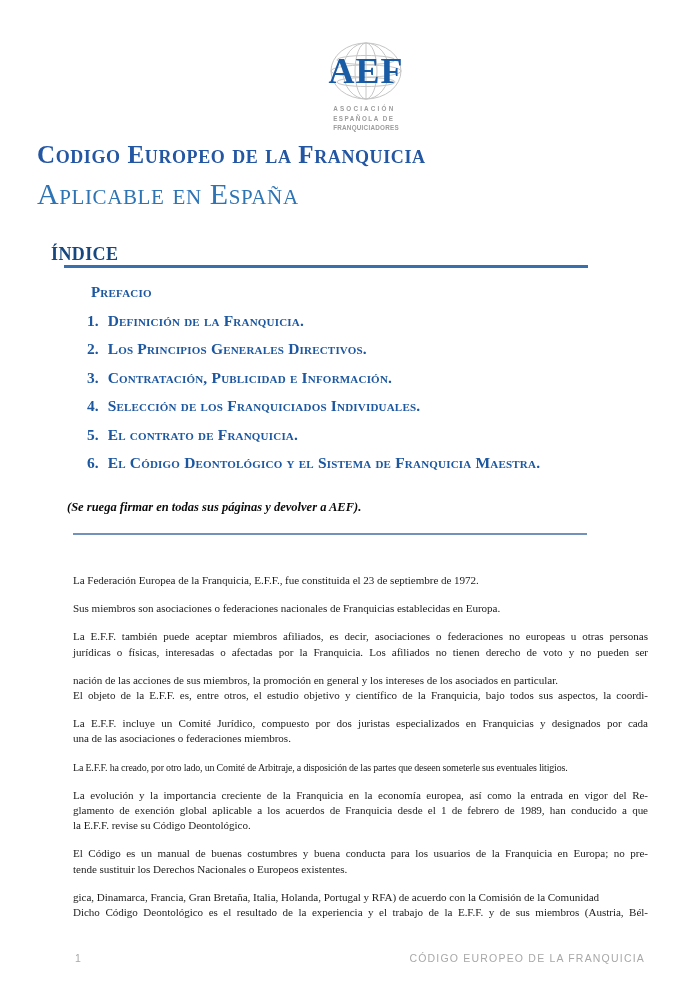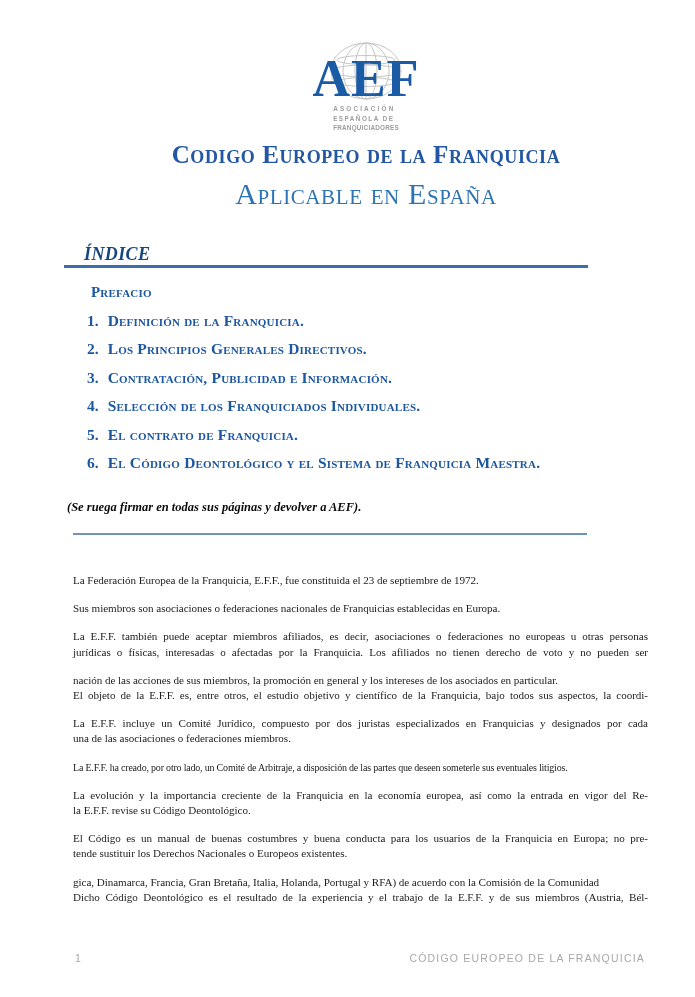--- a/index.html
+++ b/index.html
@@ -7,35 +7,35 @@
     position:relative;width:695px;height:997px;background:#ffffff;overflow:hidden;
     font-family:"Liberation Serif",serif;color:#1c1c1c;
   }
   
   .logo{position:absolute;top:42px;left:37px;width:658px;display:flex;flex-direction:column;align-items:center;}
   .logo-mark{position:relative;width:170px;height:58px;}
   .globe{position:absolute;left:50%;top:0;transform:translateX(-50%);}
   .globe *{stroke:var(--globe-gray);fill:none;stroke-width:1;}
   .logo-acronym{
     position:absolute;left:50%;top:11px;transform:translateX(-50%);
-    font-size:52px;line-height:1;font-weight:bold;color:var(--logo-blue);letter-spacing:1px;
+    font-size:36px;line-height:1;font-weight:bold;color:var(--logo-blue);letter-spacing:1px;
   }
   .logo-sub{
     margin-top:4px;display:flex;flex-direction:column;align-items:flex-start;
     font-family:"Liberation Sans",sans-serif;font-size:6.3px;line-height:9.5px;
     color:var(--logo-gray);font-weight:bold;
   }
   .ls0{letter-spacing:2.2px;} .ls1{letter-spacing:1.5px;} .ls2{letter-spacing:0.25px;}
   
-  .title1,.title2{position:absolute;left:37px;width:658px;text-align:center;font-variant:small-caps;}
+  .title1,.title2{position:absolute;left:37px;width:658px;font-variant:small-caps;}
   .title1{top:141px;font-size:25px;font-weight:bold;color:var(--title1-blue);letter-spacing:0.6px;}
   .title2{top:177px;font-size:30px;font-weight:normal;color:var(--title2-blue);letter-spacing:0.6px;}
   
-  .indice{position:absolute;top:244px;left:84px;margin:0;font-size:18px;font-weight:bold;
-    color:var(--indice-blue);letter-spacing:0.4px;font-style:italic;}
+  .indice{position:absolute;top:244px;left:51px;margin:0;font-size:18px;font-weight:bold;
+    color:var(--indice-blue);letter-spacing:0.4px;}
   .rule{position:absolute;}
   .rule1{top:265px;left:64px;width:524px;height:2.5px;background:var(--rule-blue);}
   .prefacio{position:absolute;top:284px;left:91px;font-variant:small-caps;font-weight:bold;
     font-size:15px;color:var(--toc-blue);letter-spacing:0.2px;}
   .toc-list{position:absolute;top:312px;left:87px;margin:0;padding:0;list-style:none;}
   .toc-item{display:flex;gap:9px;line-height:17px;margin-bottom:11.4px;}
   .toc-num{font-weight:bold;font-size:15.5px;color:var(--toc-blue);}
   .toc-label{font-variant:small-caps;font-weight:bold;font-size:15.5px;color:var(--toc-blue);letter-spacing:0.2px;}
   
   .note{position:absolute;top:500px;left:67px;font-size:12.5px;font-weight:bold;font-style:italic;color:#0a0a0a;}
@@ -131,20 +131,21 @@
       </div>
       <div class="paragraph">
         <div class="bline">La E.F.F. incluye un Comité Jurídico, compuesto por dos juristas especializados en Franquicias y designados por cada</div>
         <div class="bline last">una de las asociaciones o federaciones miembros.</div>
       </div>
       <div class="paragraph condensed">
         <div class="bline last">La E.F.F. ha creado, por otro lado, un Comité de Arbitraje, a disposición de las partes que deseen someterle sus eventuales litigios.</div>
       </div>
       <div class="paragraph">
         <div class="bline">La evolución y la importancia creciente de la Franquicia en la economía europea, así como la entrada en vigor del Re-</div>
+        <div class="bline">glamento de exención global aplicable a los acuerdos de Franquicia desde el 1 de febrero de 1989, han conducido a que</div>
         <div class="bline last">la E.F.F. revise su Código Deontológico.</div>
       </div>
       <div class="paragraph">
         <div class="bline">El Código es un manual de buenas costumbres y buena conducta para los usuarios de la Franquicia en Europa; no pre-</div>
         <div class="bline last">tende sustituir los Derechos Nacionales o Europeos existentes.</div>
       </div>
       <div class="paragraph">
         <div class="bline last">gica, Dinamarca, Francia, Gran Bretaña, Italia, Holanda, Portugal y RFA) de acuerdo con la Comisión de la Comunidad</div>
         <div class="bline">Dicho Código Deontológico es el resultado de la experiencia y el trabajo de la E.F.F. y de sus miembros (Austria, Bél-</div>
       </div>

